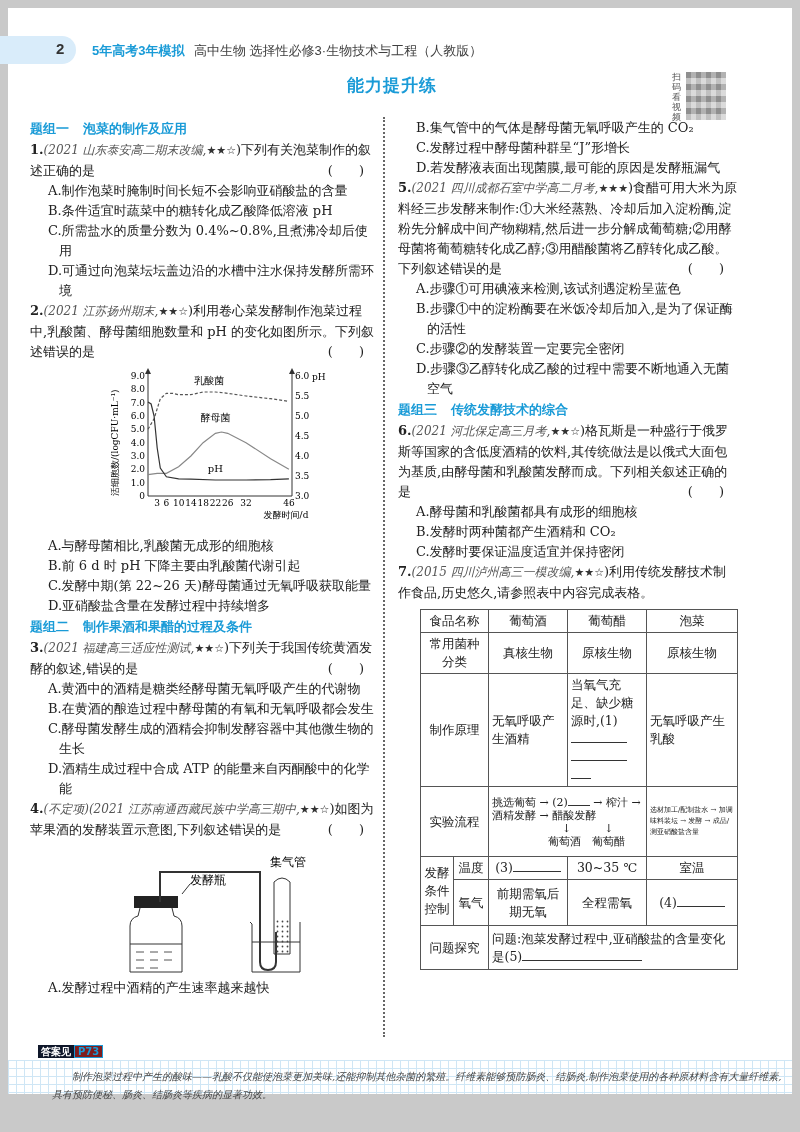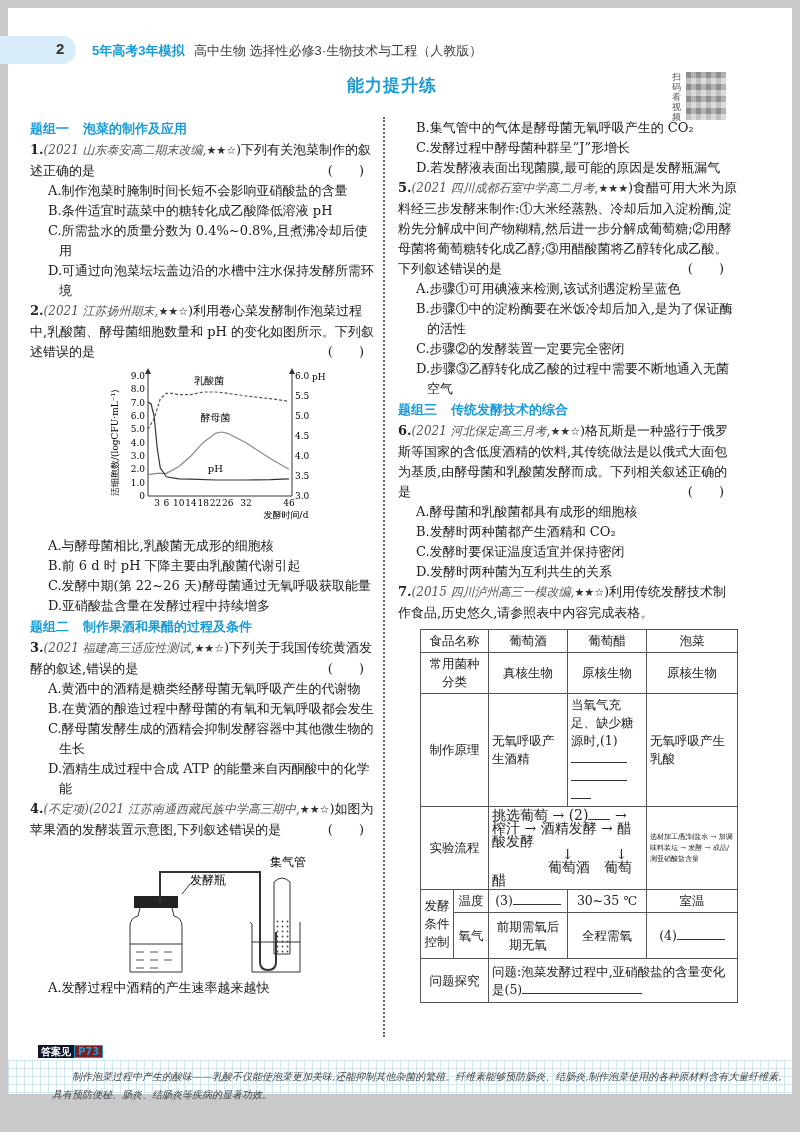--- a/index.html
+++ b/index.html
@@ -185,21 +185,20 @@
   </div>
 
   <div class="grp">
     <span class="gn">题组三</span><span>传统发酵技术的综合</span>
   </div>
   <div class="q">
     <span class="qn">6.</span><span class="src">(2021 河北保定高三月考,</span><span class="star">★★☆</span><span>)格瓦斯是一种盛行于俄罗斯等国家的含低度酒精的饮料,其传统做法是以俄式大面包为基质,由酵母菌和乳酸菌发酵而成。下列相关叙述正确的是</span><span class="paren">(　　)</span>
     <div class="opt">A.酵母菌和乳酸菌都具有成形的细胞核</div>
     <div class="opt">B.发酵时两种菌都产生酒精和 CO₂</div>
     <div class="opt">C.发酵时要保证温度适宜并保持密闭</div>
-    <div class="opt">D.发酵时两种菌为互利共生的关系</div>
   </div>
 
   <div class="q">
     <span class="qn">7.</span><span class="src">(2015 四川泸州高三一模改编,</span><span class="star">★★☆</span><span>)利用传统发酵技术制作食品,历史悠久,请参照表中内容完成表格。</span>
   </div>
 
   <table class="t">
     <tbody>
         <tr>
       <td colspan="2" style="width:66px">食品名称</td>
@@ -219,21 +218,21 @@
       <td style="text-align:left">
         <span>当氧气充足、缺少糖源时,(1)</span><br>
         <span class="blank" style="width:56px"></span><br>
         <span class="blank" style="width:56px"></span><br>
         <span class="blank" style="width:20px"></span>
       </td>
       <td style="text-align:left">无氧呼吸产生乳酸</td>
     </tr>
     <tr style="height:70px">
       <td colspan="2">实验流程</td>
-      <td colspan="2" style="font-size:14px;line-height:13px;text-align:left">
+      <td colspan="2" style="font-size:11px;line-height:13px;text-align:left">
         <span>挑选葡萄</span> → <span>(2)</span><span class="blank" style="width:22px;height:8px"></span> → <span>榨汁</span> → <span>酒精发酵</span> → <span>醋酸发酵</span><br>
         <span style="padding-left:70px">↓　　　↓</span><br>
         <span style="padding-left:56px">葡萄酒</span>　<span>葡萄醋</span>
       </td>
       <td style="font-size:7px;line-height:11px;text-align:left">
         <span>选材加工</span>/<span>配制盐水</span> → <span>加调味料装坛</span> → <span>发酵</span> → <span>成品</span>/<span>测亚硝酸盐含量</span>
       </td>
     </tr>
     <tr>
       <td rowspan="2" style="width:26px">发酵条件控制</td>

